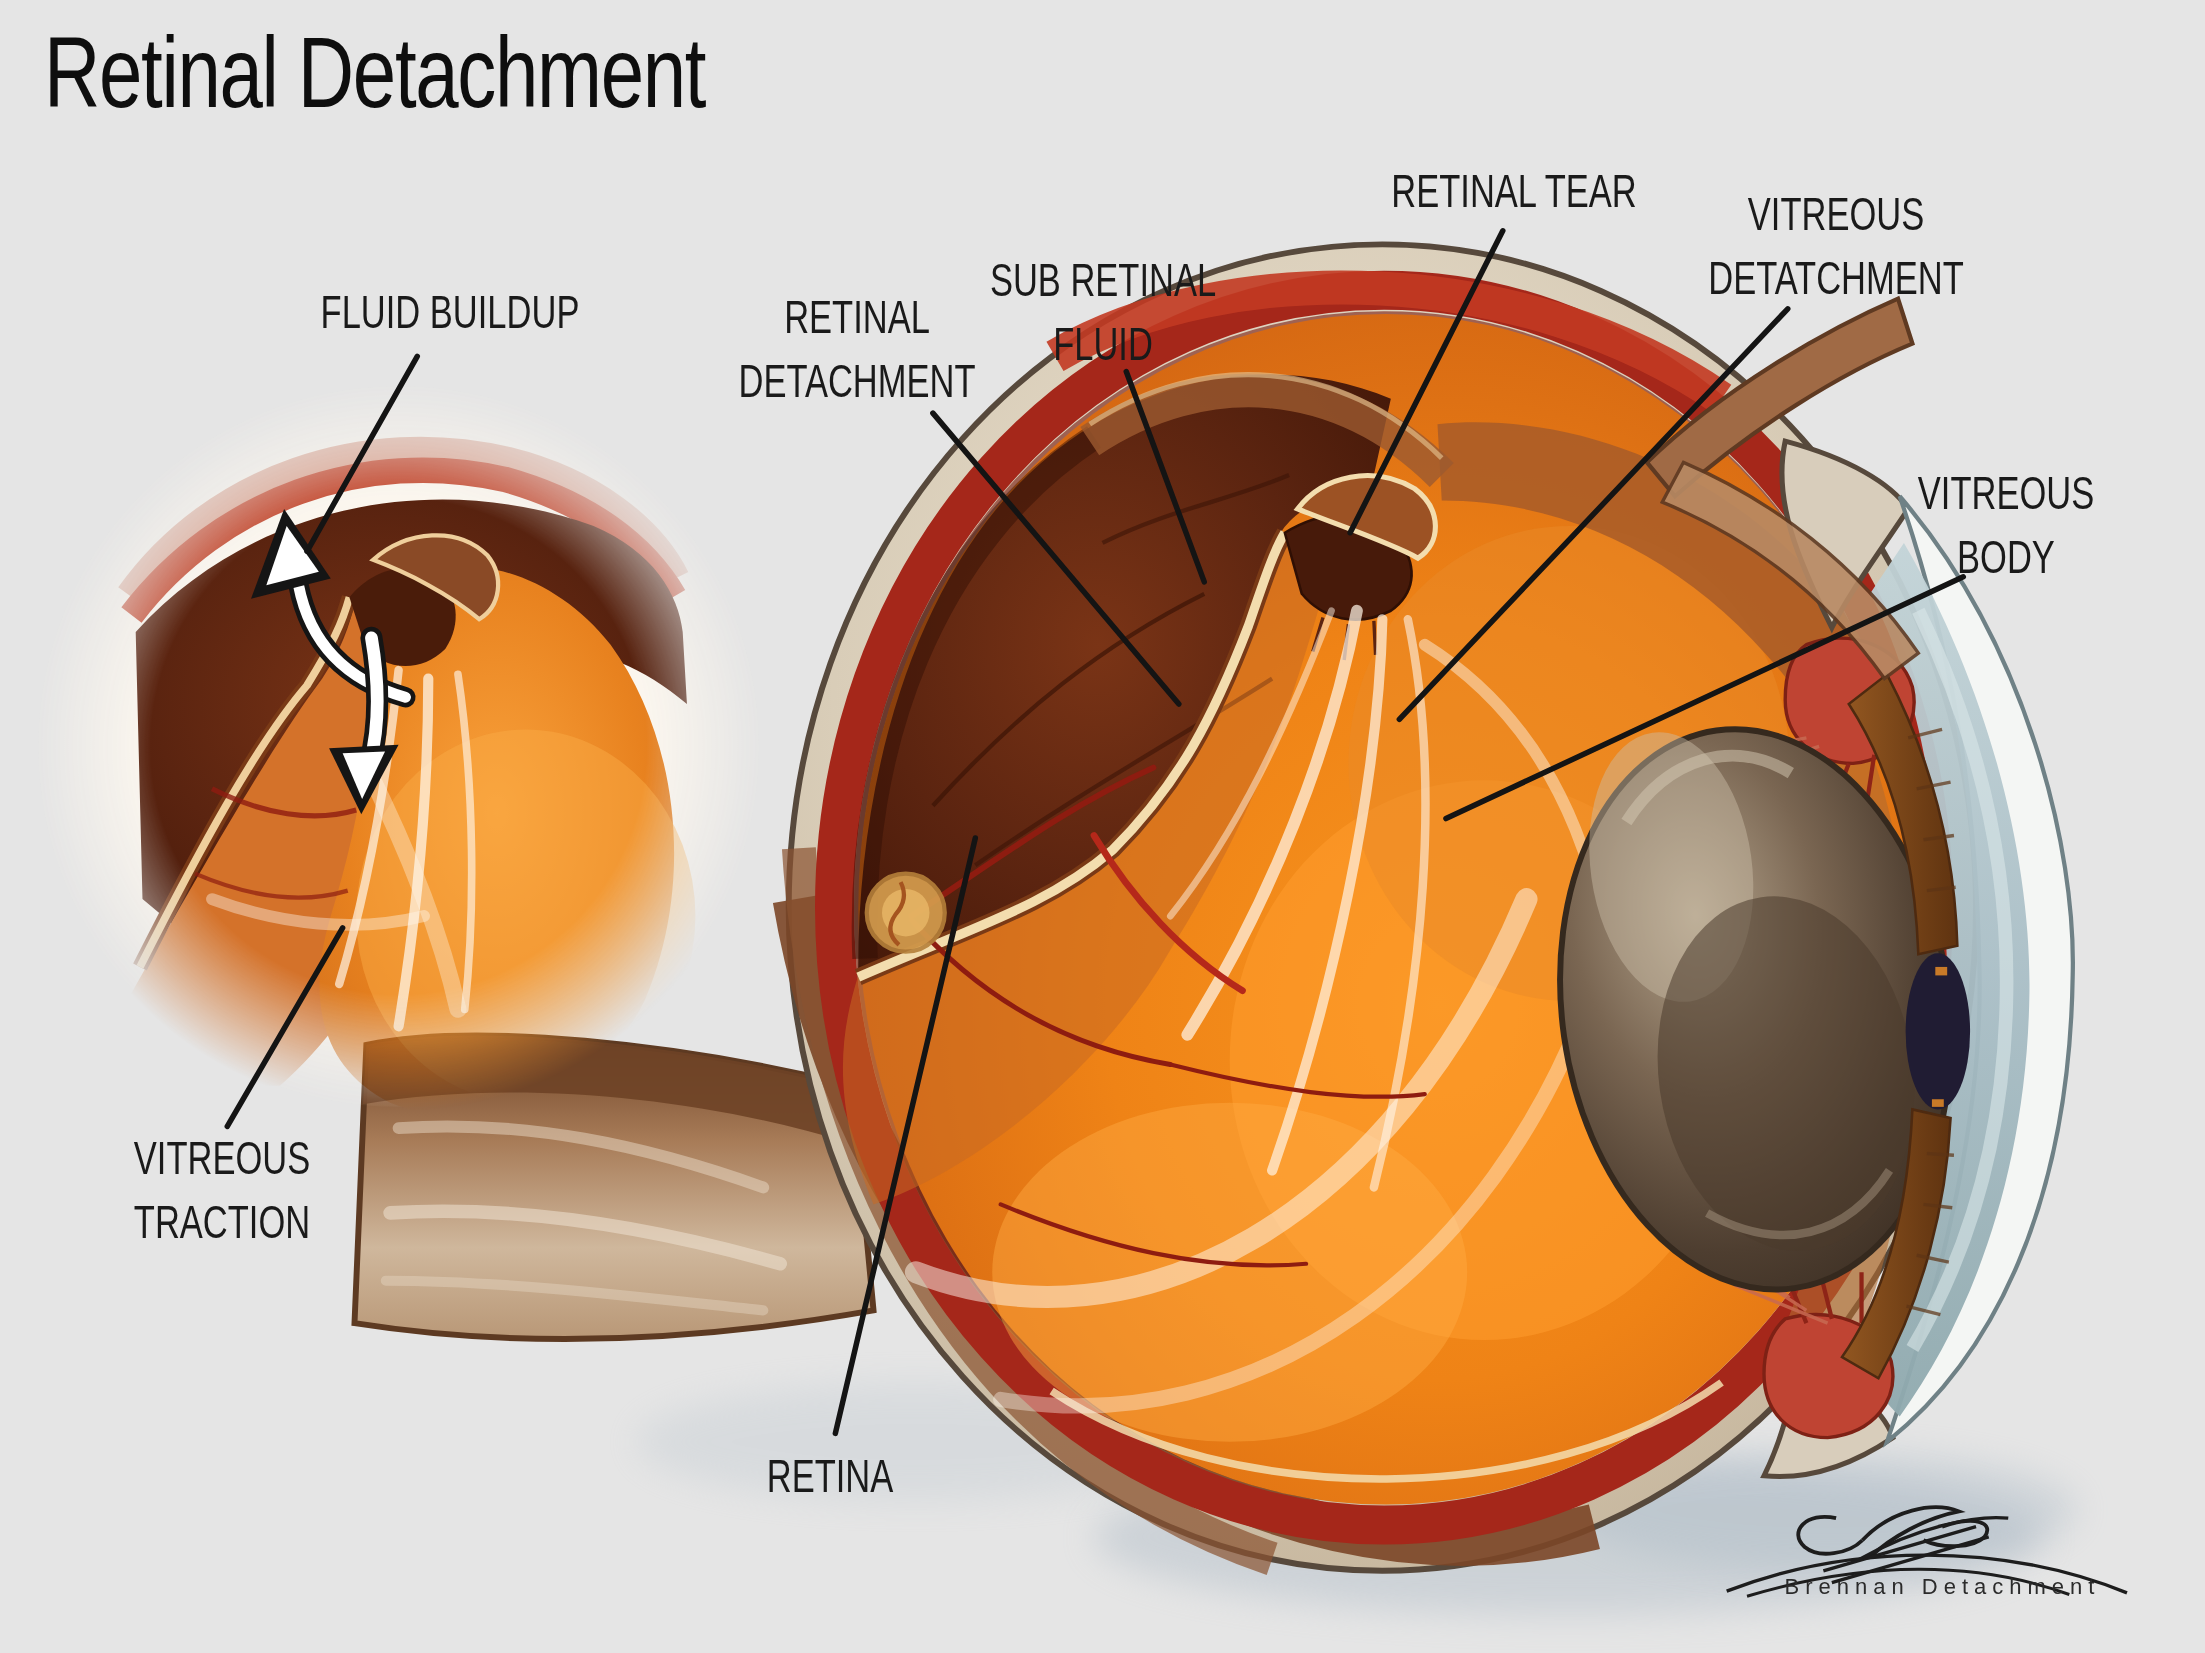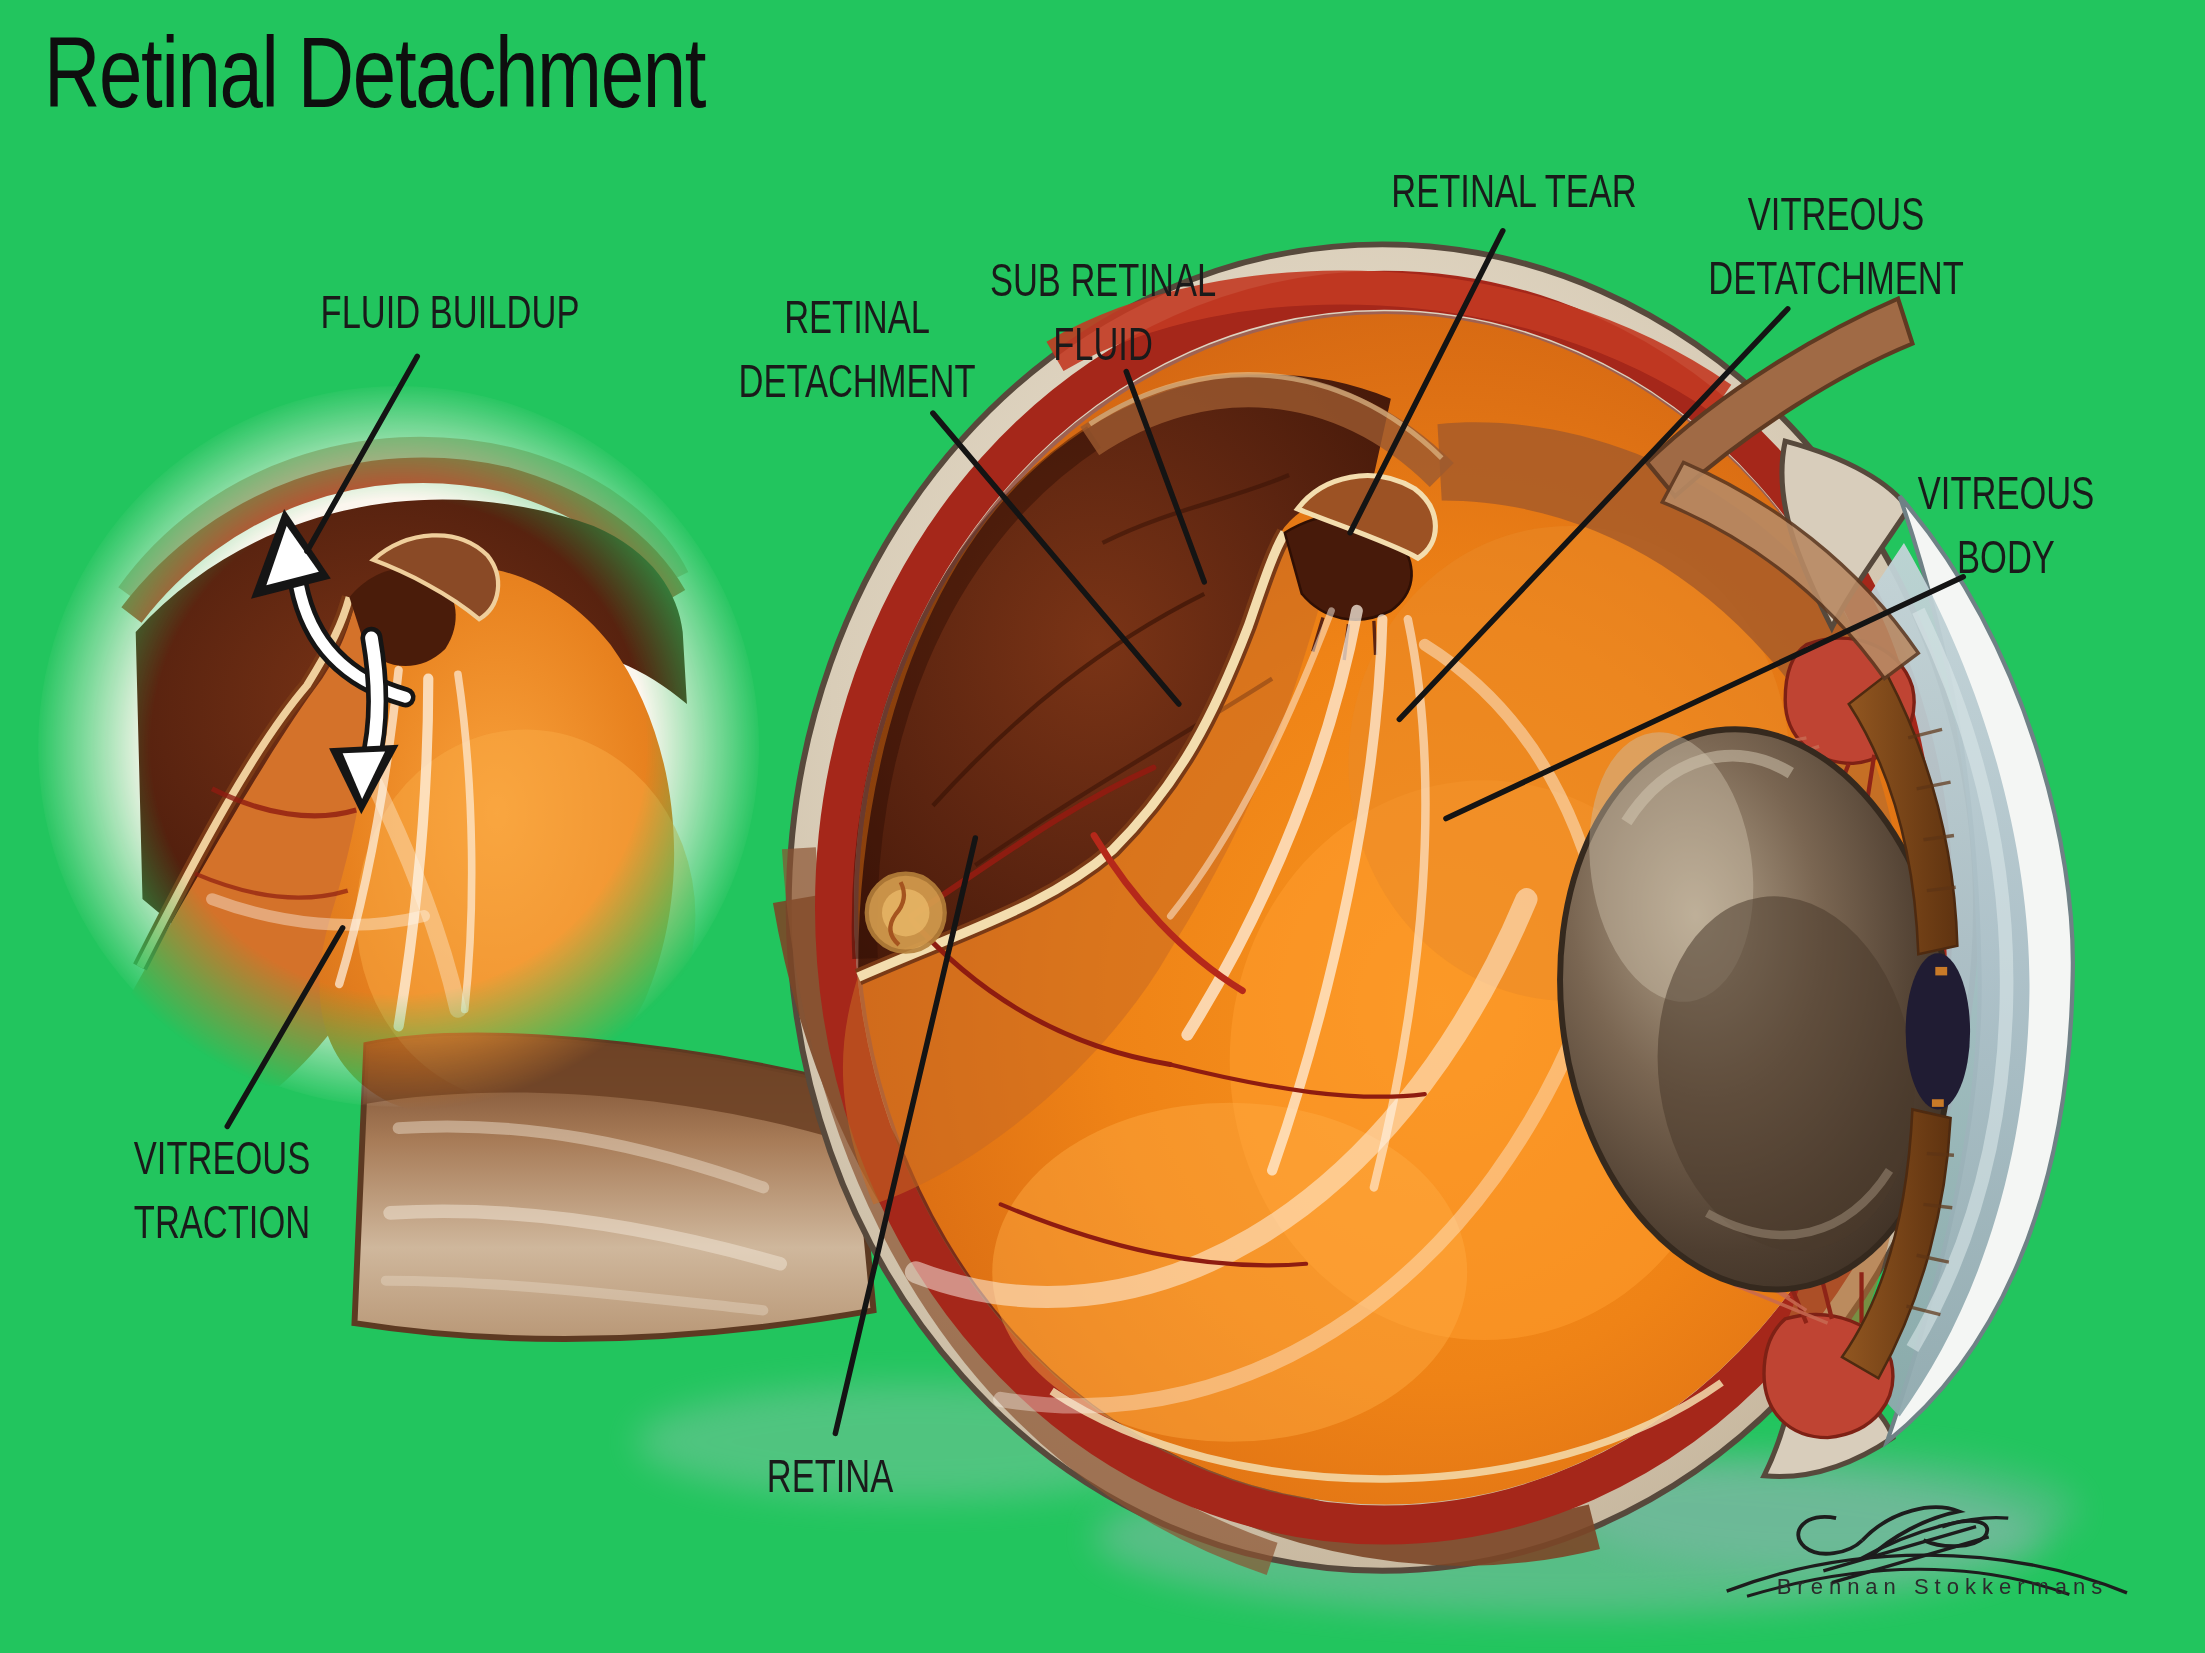--- a/index.html
+++ b/index.html
@@ -1,17 +1,17 @@
 <!DOCTYPE html>
 <html style="font-size:13.6px"><head>
 <meta charset="utf-8">
 <style>
   html,body{margin:0;padding:0;background:#ffffff;}
   .canvas{
-    position:relative;width:2205px;height:1654px;background:#22c55e;overflow:hidden;
+    position:relative;width:2205px;height:1654px;background:#e5e5e5;overflow:hidden;
     font-family:"Liberation Sans", sans-serif;
   }
   .art{position:absolute;left:0;top:0;}
   .page-title{
     position:absolute;left:44px;top:15.3px;
     font-size:100px;font-weight:400;color:#0e0e0e;letter-spacing:-1.7px;
     transform:scaleX(0.78);transform-origin:left top;white-space:nowrap;
   }
   .lbl{
     position:absolute;color:#1a1a1a;font-size:46px;line-height:1.40;
@@ -282,16 +282,16 @@
 <div class="lbl" style="left:1514px;top:159px">RETINAL TEAR</div>
 <div class="lbl" style="left:1836px;top:182px">VITREOUS
 DETATCHMENT</div>
 <div class="lbl" style="left:2006px;top:461px">VITREOUS
 BODY</div>
 <div class="lbl" style="left:222px;top:1126px">VITREOUS
 TRACTION</div>
 <div class="lbl" style="left:830px;top:1444px">RETINA</div>
 
 
-<div class="signature-name">Brennan Stokkermans</div>
+<div class="signature-name">Brennan Detachment</div>
 
 </div>
 
 
 </body></html>

